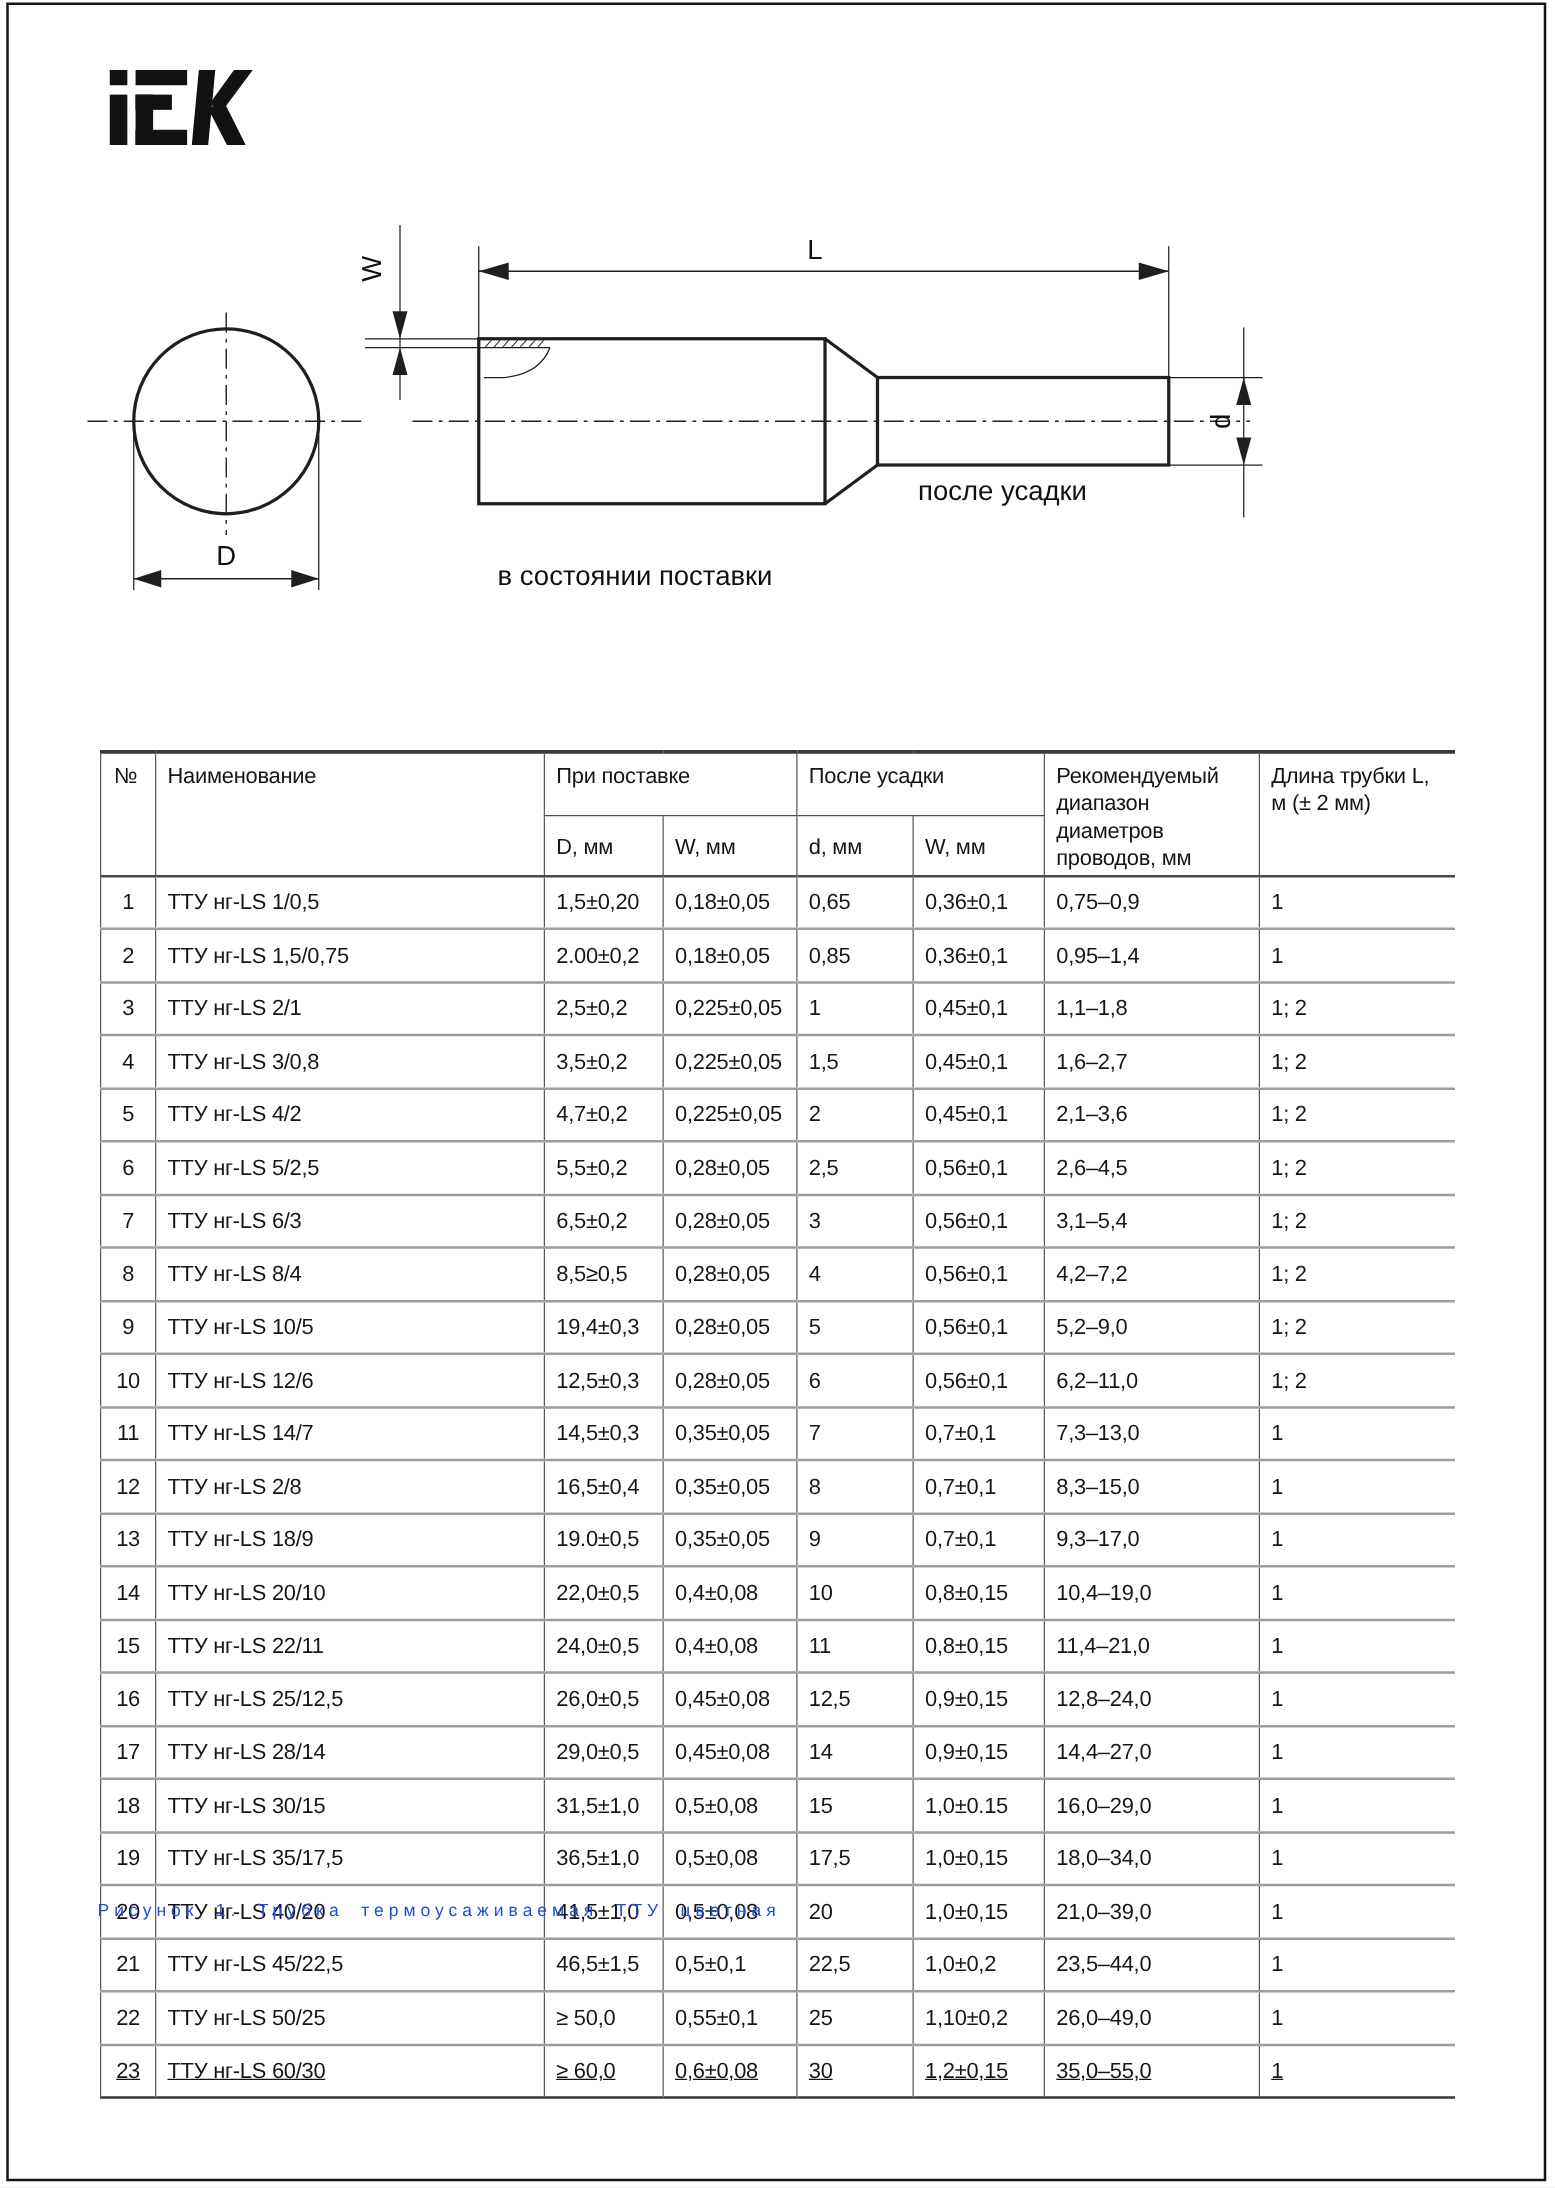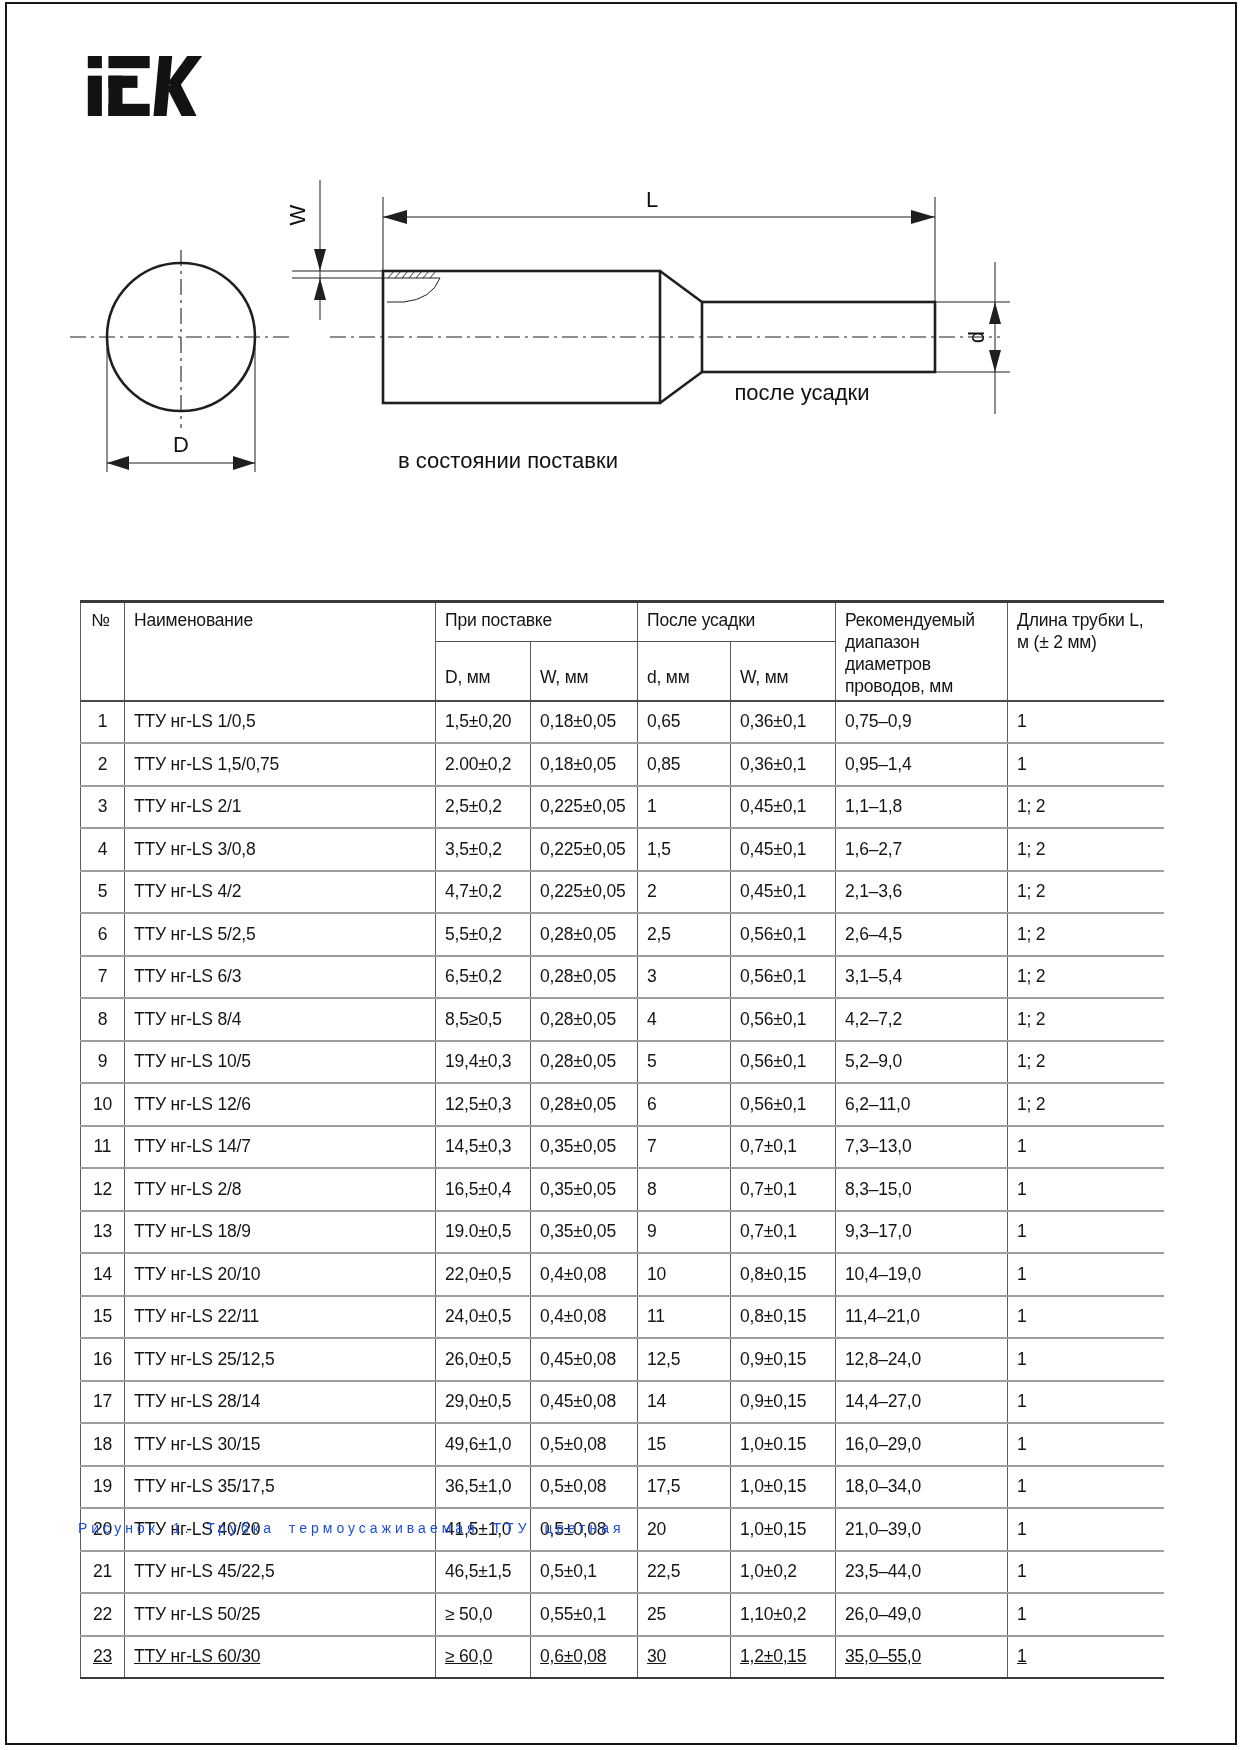--- a/index.html
+++ b/index.html
@@ -24,21 +24,21 @@
     font-size:17.5px; letter-spacing:-0.2px; color:#151515;
   }
   .spec-table th, .spec-table td{
     font-weight:normal; text-align:left; padding:2px 6px 2px 9px;
     overflow:hidden; white-space:normal;
   }
   .spec-table thead th{ border-top:3px solid #3a3a3a; vertical-align:top; padding-top:7px; line-height:1.25;}
   .spec-table th{ border-left:1.6px solid #5c5c5c; }
   .spec-table td{ border-left:1.6px solid #5c5c5c; }
   .spec-table .group{ border-bottom:1.6px solid #4f4f4f; }
-  .spec-table .sub th{ border-top:none; height:40px; vertical-align:middle; padding-top:16px; }
+  .spec-table .sub th{ border-top:none; height:40px; vertical-align:middle; padding-top:5px; }
   .spec-table tbody td{ height:36.5px; vertical-align:middle; border-top:2px solid #9d9d9d; }
   .spec-table tbody tr:first-child td{ border-top:2px solid #4a4a4a; }
   .spec-table tbody tr:last-child td{ border-bottom:2.5px solid #3a3a3a;text-decoration:underline; }
   .spec-table .c0{ text-align:center; padding-left:2px; padding-right:2px; }
   .spec-table th.num{ text-align:center; padding-left:2px; }
   .spec-table .last{ }
   .caption{
     position:absolute; left:78px; top:1520px; width:1000px;
     font-size:14px; letter-spacing:4px; word-spacing:6px; color:#1d4ed8;
   }
@@ -319,21 +319,21 @@
           <td class="c2">29,0±0,5</td>
           <td class="c3">0,45±0,08</td>
           <td class="c4">14</td>
           <td class="c5">0,9±0,15</td>
           <td class="c6">14,4–27,0</td>
           <td class="c7 last">1</td>
         </tr>
         <tr>
           <td class="c0">18</td>
           <td class="c1">ТТУ нг-LS 30/15</td>
-          <td class="c2">49,6±1,0</td>
+          <td class="c2">31,5±1,0</td>
           <td class="c3">0,5±0,08</td>
           <td class="c4">15</td>
           <td class="c5">1,0±0.15</td>
           <td class="c6">16,0–29,0</td>
           <td class="c7 last">1</td>
         </tr>
         <tr>
           <td class="c0">19</td>
           <td class="c1">ТТУ нг-LS 35/17,5</td>
           <td class="c2">36,5±1,0</td>

